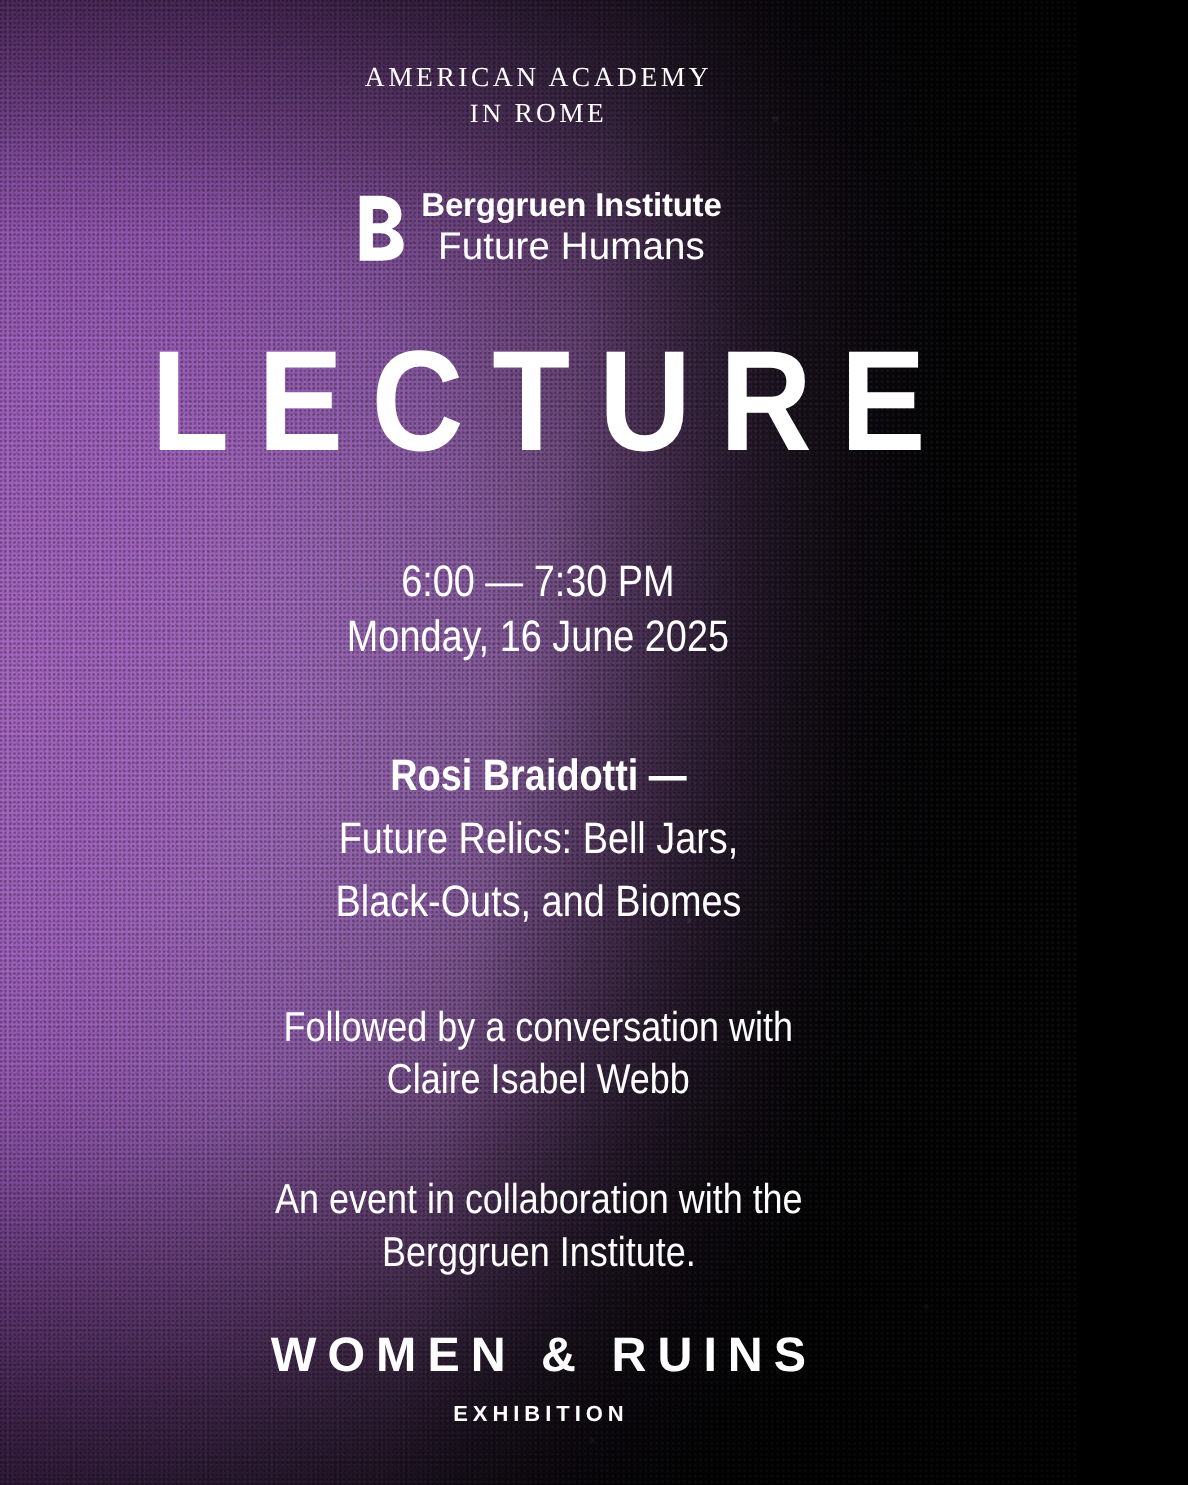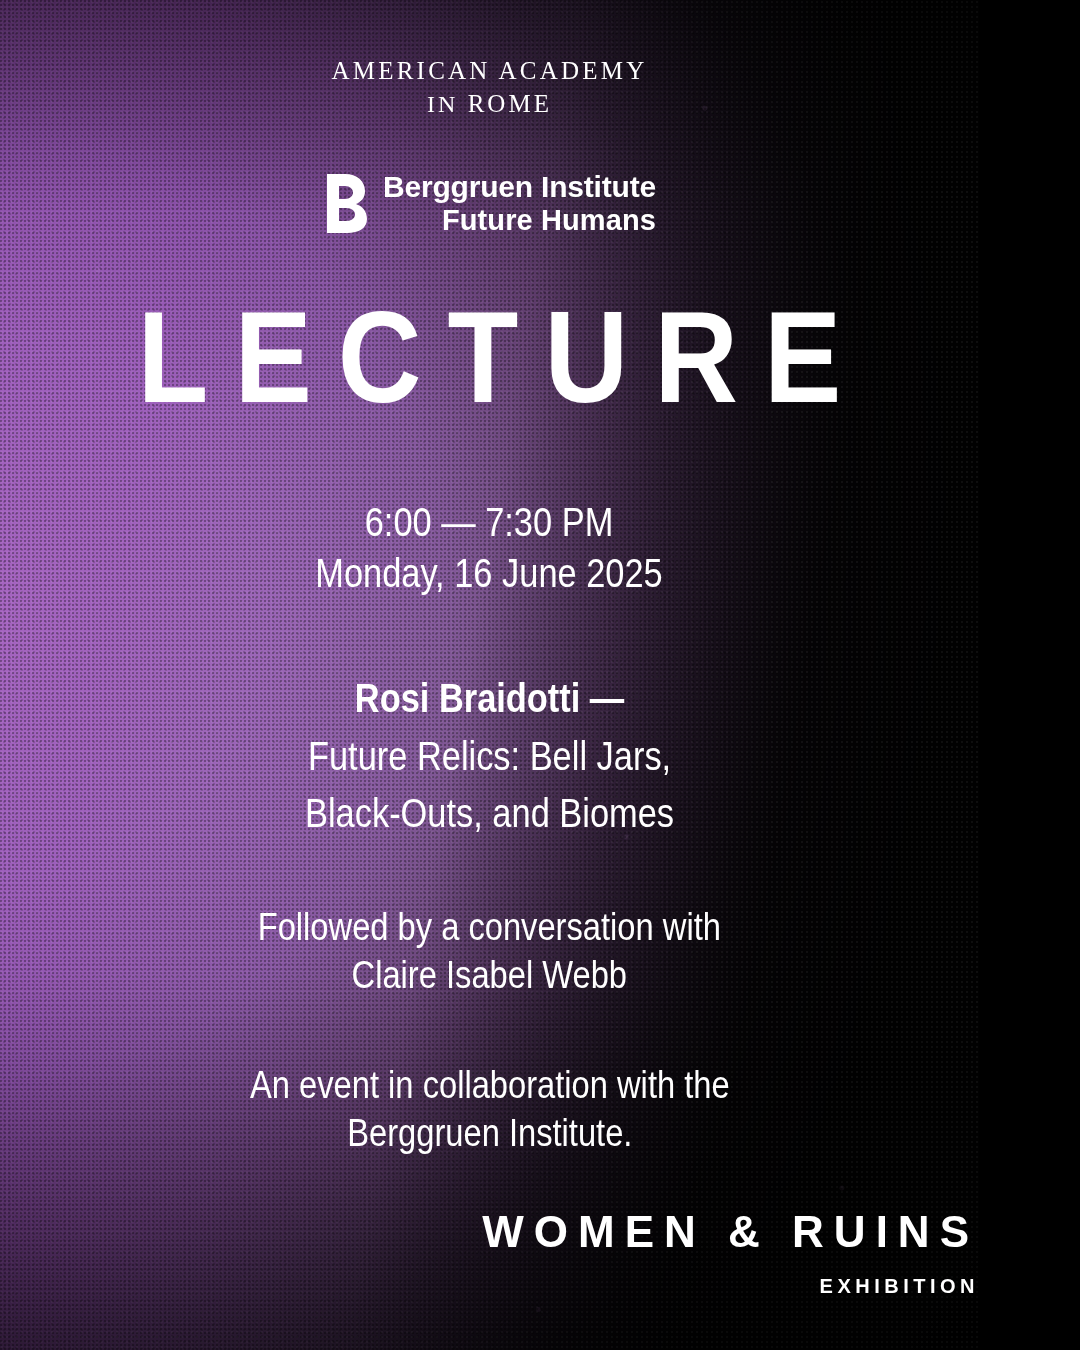--- a/index.html
+++ b/index.html
@@ -113,31 +113,31 @@
     gap: 14px;
   }
   .bmark {
     width: 46px;
     height: 62px;
     position: relative;
     flex: none;
   }
   .bmark svg { display: block; }
   .btext {
-    text-align: right;
+    text-align: center;
     line-height: 1.14;
   }
   .btext .b1 {
     font-size: 30px;
     font-weight: 700;
     letter-spacing: -0.2px;
   }
   .btext .b2 {
-    font-size: 29px;
-    font-weight: 700;
+    font-size: 35px;
+    font-weight: 400;
     letter-spacing: 0.1px;
   }
 
   
   .headline {
     margin-top: 62px;
     font-size: 116px;
     font-weight: 700;
     letter-spacing: 26px;
     text-indent: 26px;
@@ -182,21 +182,21 @@
     line-height: 1.26;
     font-weight: 400;
   }
 
   
   .footer {
     position: absolute;
     bottom: 52px;
     left: 0;
     right: 0;
-    text-align: right;
+    text-align: center;
   }
   .footer .ftitle {
     font-size: 44px;
     font-weight: 700;
     letter-spacing: 10px;
     text-indent: 10px;
   }
   .footer .fsub {
     margin-top: 18px;
     font-size: 20px;

